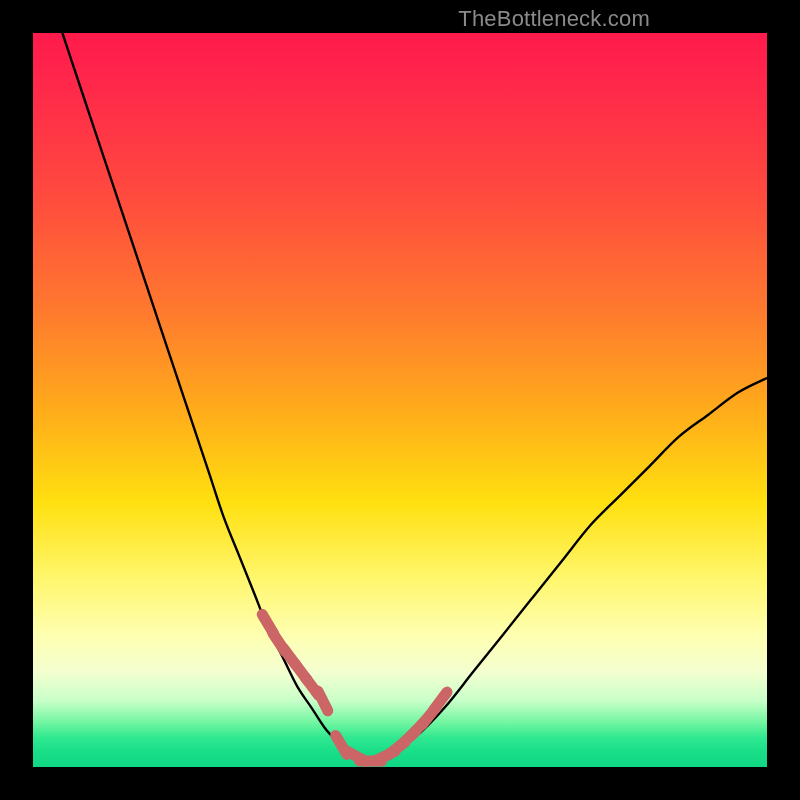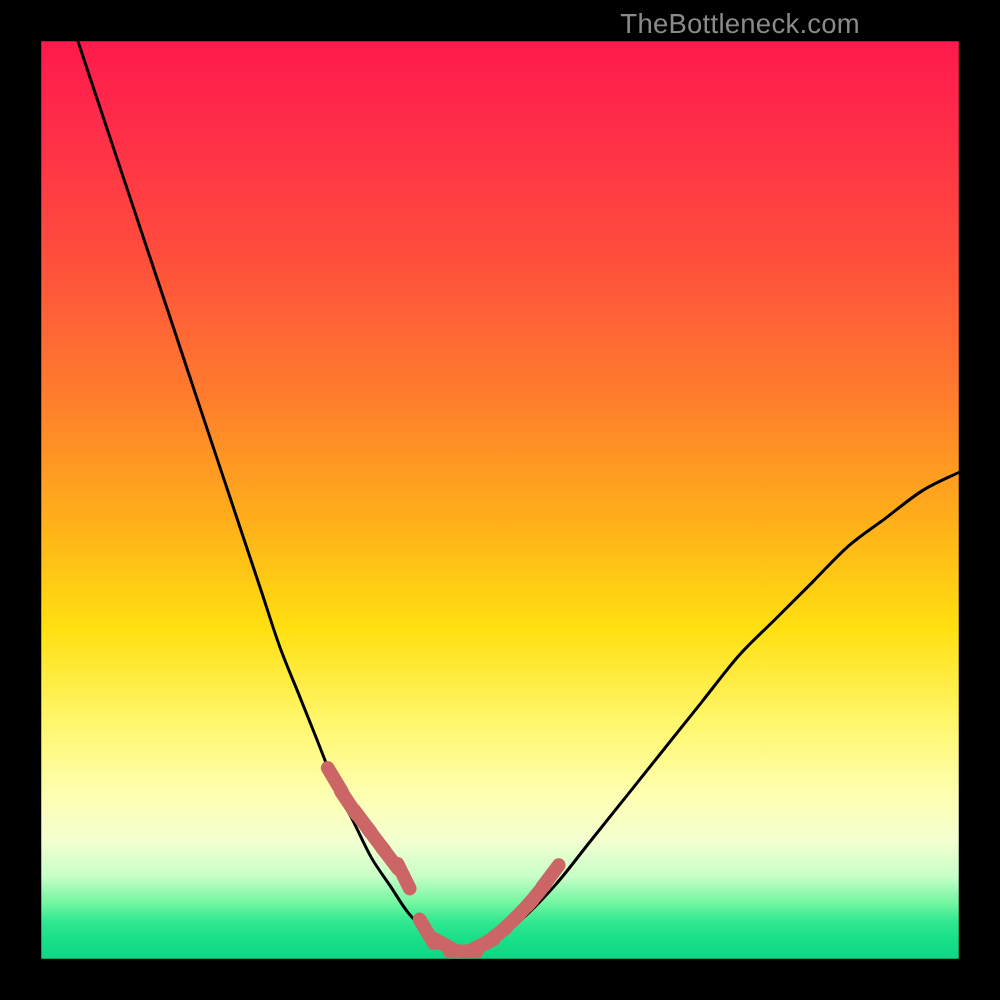--- a/index.html
+++ b/index.html
@@ -11,21 +11,20 @@
     background: #000;
     font-family: Arial, Helvetica, sans-serif;
   }
   .frame {
     position: absolute;
     left: 0;
     top: 0;
     width: 664px;
     height: 800px;
     background: #000;
-    padding-left: 38px;
   }
   .plot {
     position: absolute;
     left: 33px;
     top: 33px;
     width: 734px;
     height: 734px;
     
     background: linear-gradient(
       to bottom,

